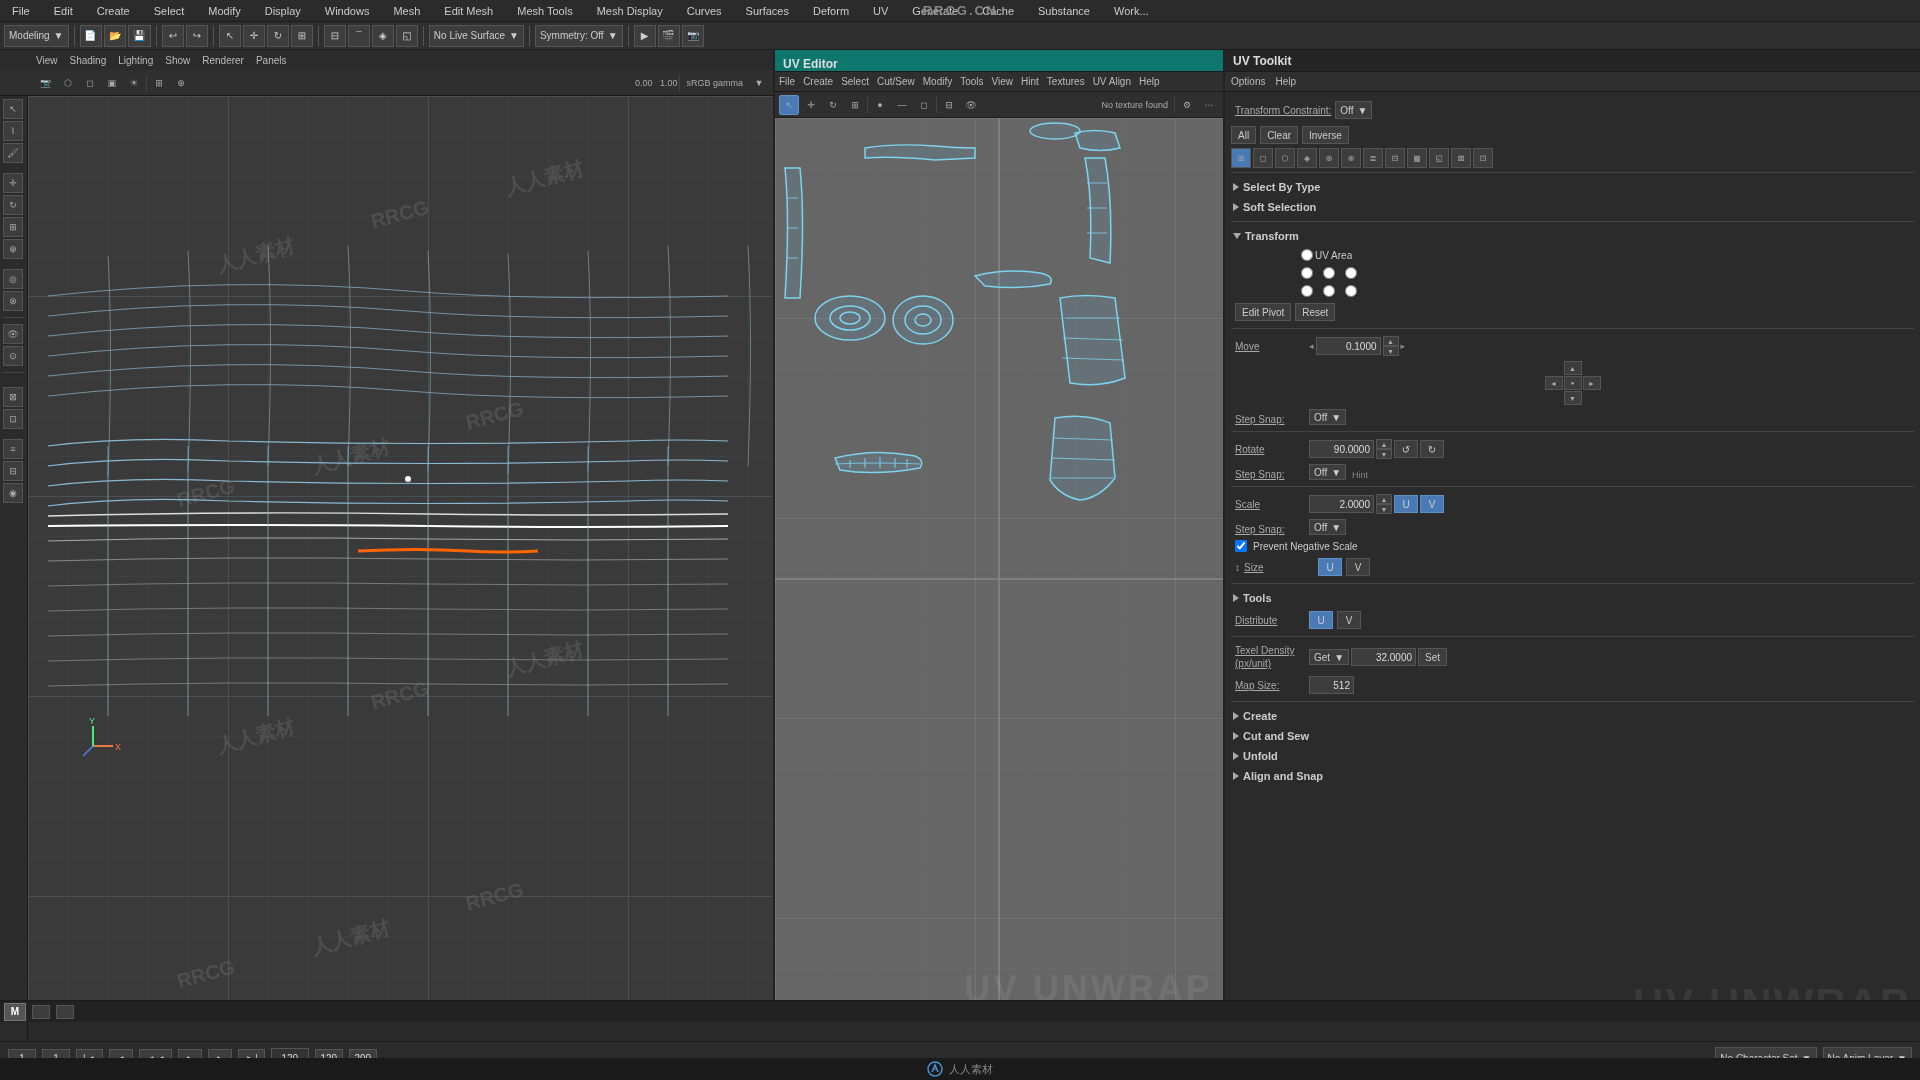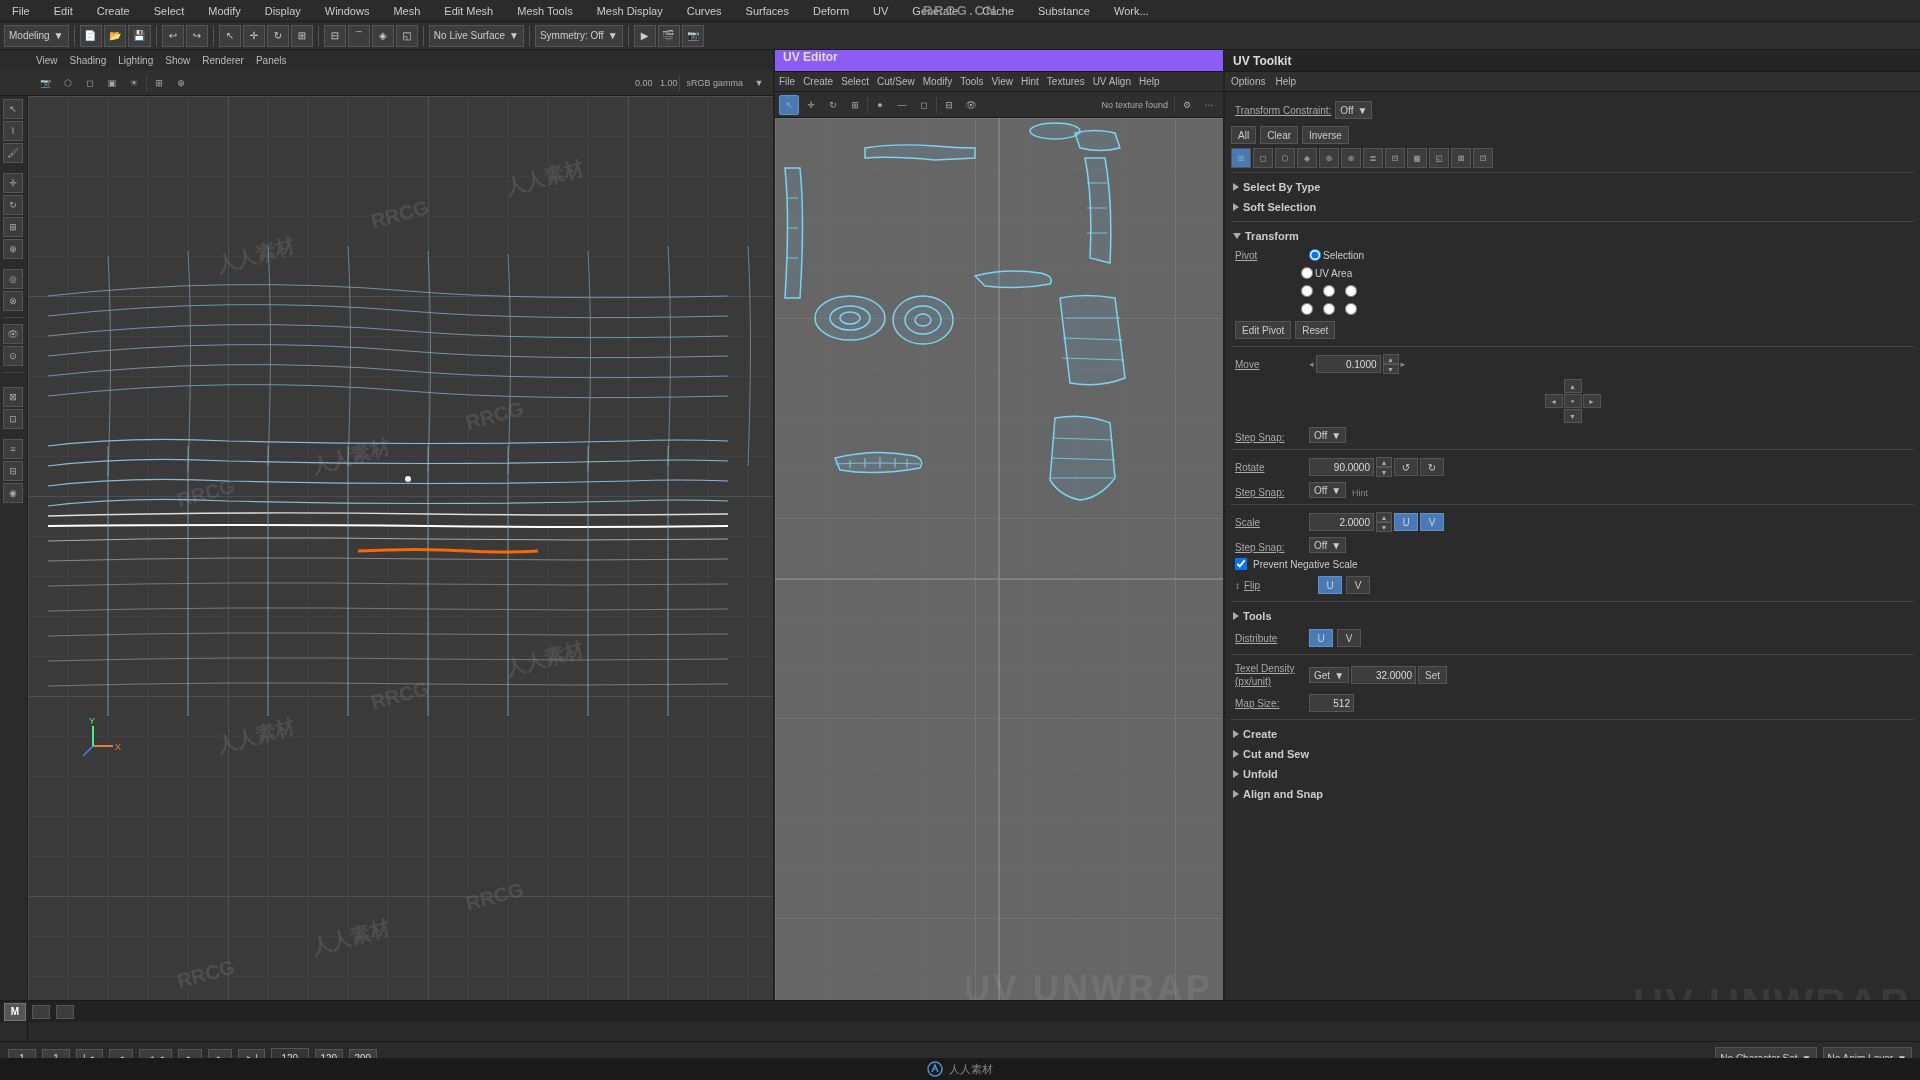--- a/index.html
+++ b/index.html
@@ -585,21 +585,21 @@
           <text x="-4" y="-22" fill="#4e7" font-size="9">Y</text>
         </g>
       </svg>
 
       <div style="position:absolute; bottom:4px; left:50%; transform:translateX(-50%); font-size:10px; color:#aaa; pointer-events:none;">Isolate : persp</div>
     </div>
   </div>
 
   <div class="center-panel">
 
-    <div style="height:22px; background:#8b5cf6; display:flex; align-items:flex-start; padding:0 8px; font-size:12px; font-weight:bold; color:#ddd; border-bottom:1px solid #1a1a1a; gap:12px;">
+    <div style="height:22px; background:#0f766e; display:flex; align-items:flex-end; padding:0 8px; font-size:12px; font-weight:bold; color:#ddd; border-bottom:1px solid #1a1a1a; gap:12px;">
       <span>UV Editor</span>
     </div>
 
     <div style="height:20px; background:#2f2f2f; display:flex; align-items:center; padding:0 4px; gap:8px; font-size:10px; border-bottom:1px solid #1a1a1a;">
       <span style="color:#bbb; cursor:pointer;">File</span>
       <span style="color:#bbb; cursor:pointer;">Create</span>
       <span style="color:#bbb; cursor:pointer;">Select</span>
       <span style="color:#bbb; cursor:pointer;">Cut/Sew</span>
       <span style="color:#bbb; cursor:pointer;">Modify</span>
       <span style="color:#bbb; cursor:pointer;">Tools</span>
@@ -777,29 +777,20 @@
         <span>Soft Selection</span>
       </div>
 
       <div class="divider-line"></div>
 
       <div class="section-header">
         <span class="tri-down"></span>
         <span>Transform</span>
       </div>
 
-      <div class="prop-row">
-        <span class="prop-label">Pivot</span>
-        <div class="radio-group">
-          <label class="radio-item">
-            <input type="radio" name="pivot" checked="" style="">
-            <span>Selection</span>
-          </label>
-        </div>
-      </div>
       <div class="prop-row" style="padding-left:70px;">
         <label class="radio-item">
           <input type="radio" name="pivot" style="">
           <span>UV Area</span>
         </label>
       </div>
 
       <div class="prop-row" style="padding-left:70px;">
         <div style="display:flex; gap:10px;">
           <input type="radio" name="pivot" style="">
@@ -906,21 +897,21 @@
 
 
       <div class="checkbox-row">
         <input type="checkbox" checked="" style="">
         <span>Prevent Negative Scale</span>
       </div>
 
       <div class="prop-row">
         <div style="display:flex; align-items:center; gap:4px; width:100%;">
           <span style="font-size:10px; color:#aaa;">↕</span>
-          <span class="prop-label">Flip</span>
+          <span class="prop-label">Size</span>
           <button class="small-btn active">U</button>
           <button class="small-btn">V</button>
         </div>
       </div>
 
       <div class="divider-line"></div>
 
       <div class="section-header">
         <span class="tri-right"></span>
         <span>Tools</span>

